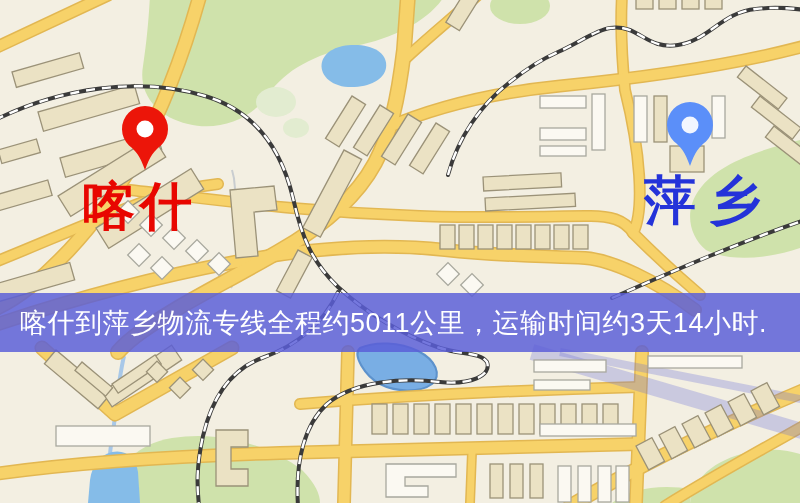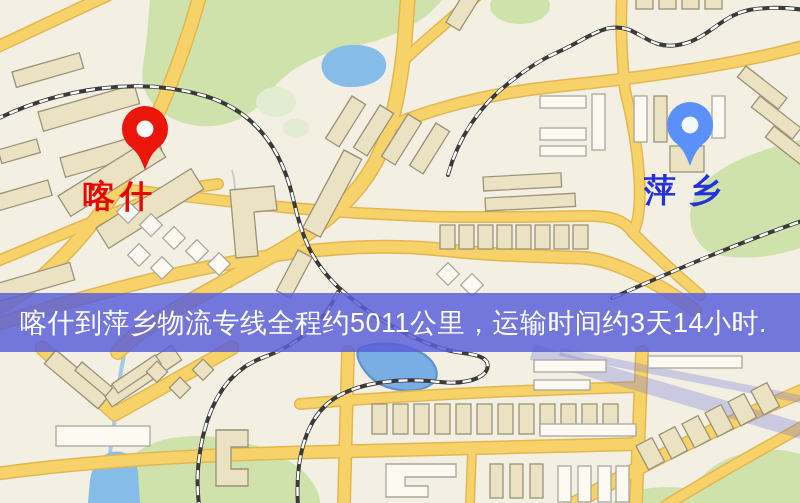--- a/index.html
+++ b/index.html
@@ -15,21 +15,21 @@
   .stream{fill:none;stroke:#c9cdd0;stroke-width:2;}
   .stream-blue{fill:none;stroke:#a8c8e8;stroke-width:4;}
   .rc{fill:none;stroke:#e2b752;stroke-linecap:round;stroke-linejoin:round;}
   .rf{fill:none;stroke:#f7d269;stroke-linecap:round;stroke-linejoin:round;}
   .rail-base{fill:none;stroke:#3a3a3a;stroke-width:4;stroke-linecap:round;}
   .rail-dash{fill:none;stroke:#ffffff;stroke-width:2.4;stroke-dasharray:9 7;stroke-linecap:butt;}
   .bb{fill:#ebe2c4;stroke:#9b9278;stroke-width:1.3;}
   .bw{fill:#fbf9f2;stroke:#a8a89e;stroke-width:1.3;}
   .hwy{fill:none;stroke:rgba(110,112,215,0.30);}
 
-  .city-label{position:absolute;font-weight:bold;font-size:32px;line-height:1;
+  .city-label{position:absolute;font-weight:bold;font-size:52px;line-height:1;
               white-space:nowrap;user-select:none;}
   #label-kashgar{left:83px;top:180px;color:#e80600;letter-spacing:5px;}
   #label-pingxiang{left:644px;top:174px;color:#2433d9;letter-spacing:13px;}
 
   #route-banner{position:absolute;left:0;top:293px;width:800px;height:59px;
                 background:rgba(90,94,216,0.84);display:flex;align-items:center;}
   #route-banner .txt{color:#ffffff;font-size:27px;padding-left:20px;white-space:nowrap;
                      letter-spacing:0.5px;}
 </style>
 </head>

